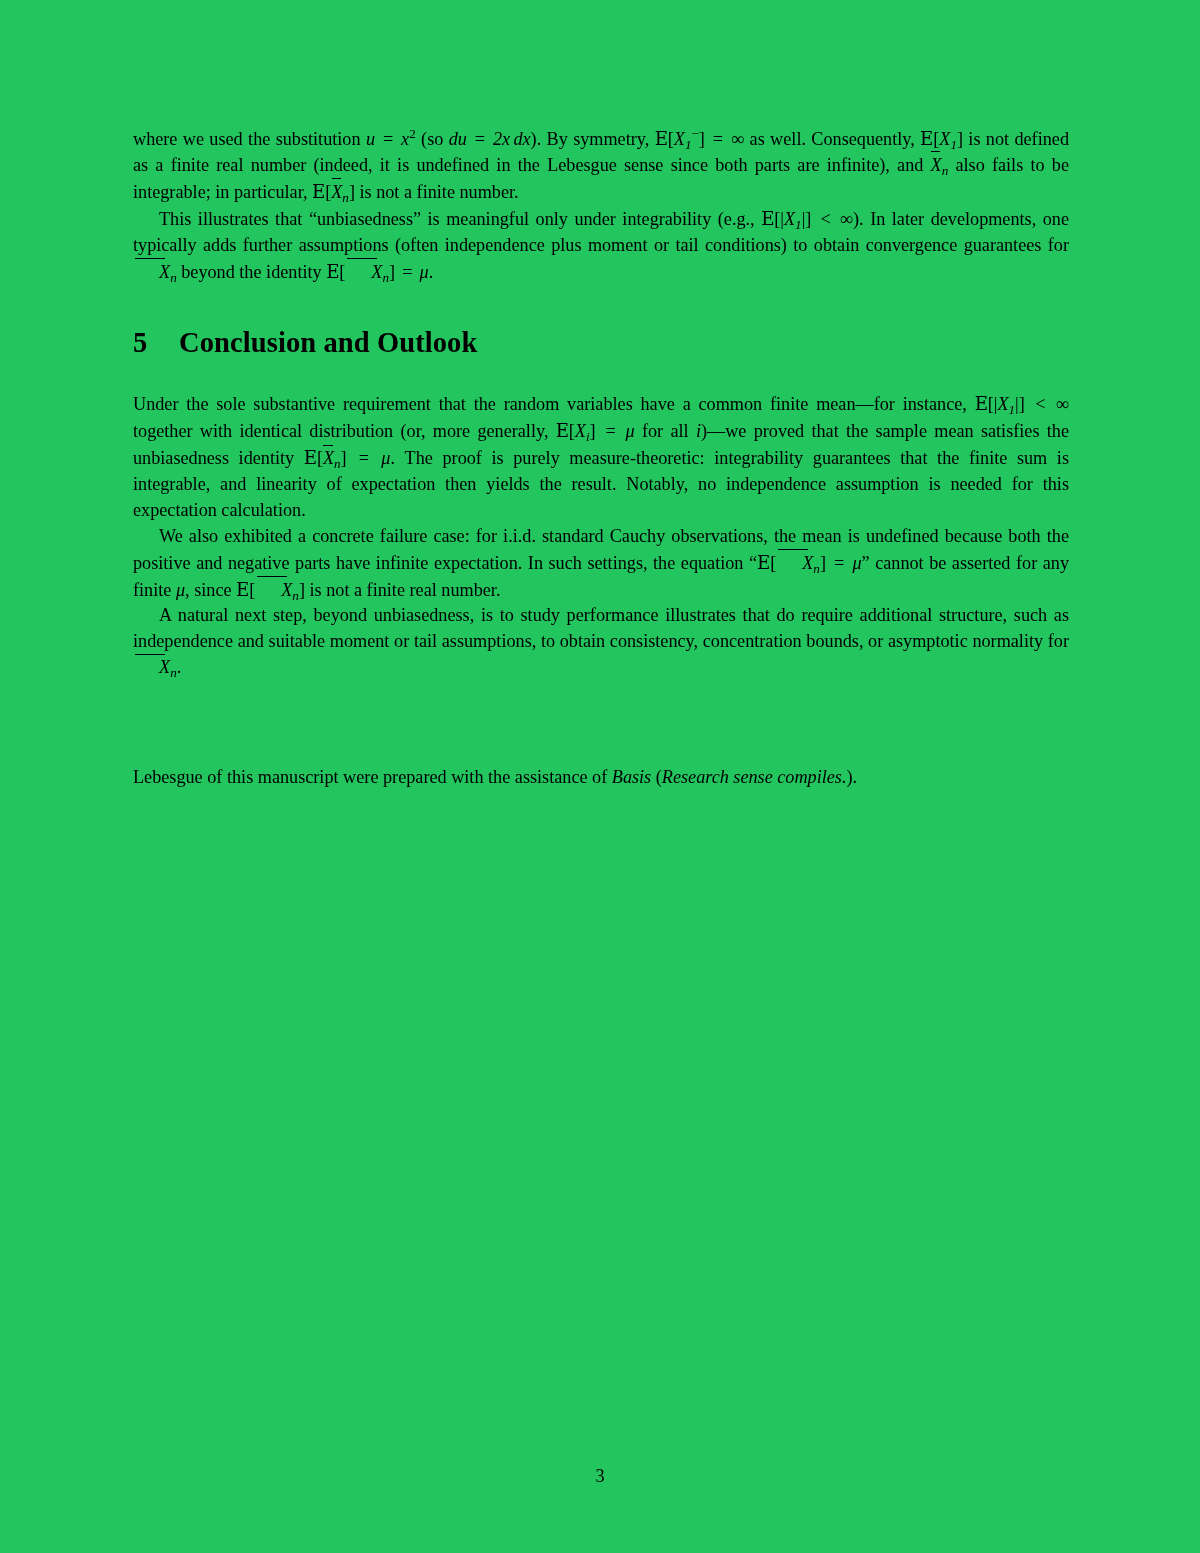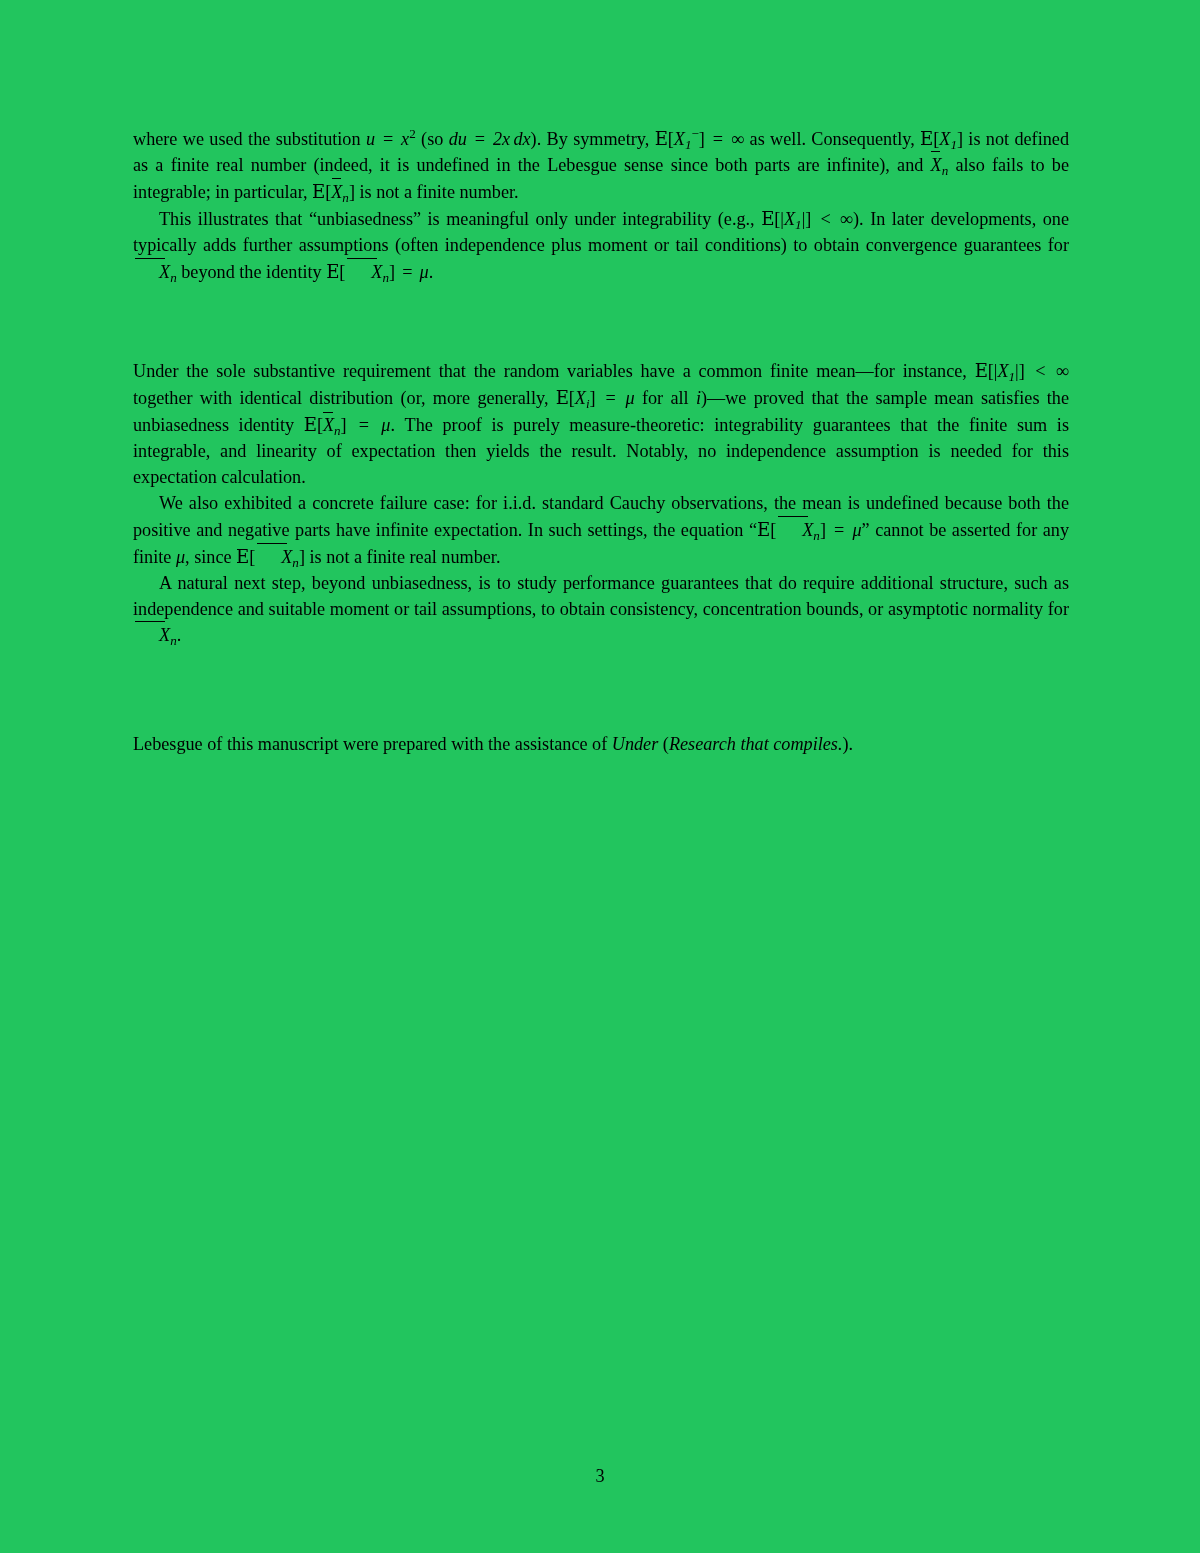--- a/index.html
+++ b/index.html
@@ -113,33 +113,34 @@
 <div class="page">
 
   <div class="content">
 
     <p class="body"><span>where we used the substitution </span><span class="math"><span class="mi">u</span><span class="op"> = </span><span class="mi">x</span><sup style="font-style:normal">2</sup></span><span> (so </span><span class="math"><span class="mi">du</span><span class="op"> = </span><span class="mi">2x</span><span class="mi" style="padding-left:0.18em">dx</span></span><span>). By symmetry, </span><span class="math"><span class="bb">E</span>[<span class="mi">X</span><sub>1</sub><sup style="font-style:normal">−</sup>]<span class="op"> = </span><span class="inf">∞</span></span><span> as well. Consequently, </span><span class="math"><span class="bb">E</span>[<span class="mi">X</span><sub>1</sub>]</span><span> is not defined as a finite real number (indeed, it is undefined in the Lebesgue sense since both parts are infinite), and </span><span class="math"><span class="overbar"><span class="mi">X</span></span><sub>n</sub></span><span> also fails to be integrable; in particular, </span><span class="math"><span class="bb">E</span>[<span class="overbar"><span class="mi">X</span></span><sub>n</sub>]</span><span> is not a finite number.</span></p>
 
     <p class="body indent"><span>This illustrates that “unbiasedness” is meaningful only under integrability (e.g., </span><span class="math"><span class="bb">E</span>[|<span class="mi">X</span><sub>1</sub>|]<span class="op"> &lt; </span><span class="inf">∞</span></span><span>). In later developments, one typically adds further assumptions (often independence plus moment or tail conditions) to obtain convergence guarantees for </span><span class="math"><span class="overbar"><span class="mi">X</span></span><sub>n</sub></span><span> beyond the identity </span><span class="math"><span class="bb">E</span>[<span class="overbar"><span class="mi">X</span></span><sub>n</sub>]<span class="op"> = </span><span class="mi">μ</span></span><span>.</span></p>
 
     <div class="spacer-before-section"></div>
 
+    <h2 class="section"><span class="sec-num">5</span><span>Conclusion and Outlook</span></h2>
 
     <div class="spacer-after-section"></div>
 
     <p class="body"><span>Under the sole substantive requirement that the random variables have a common finite mean—for instance, </span><span class="math"><span class="bb">E</span>[|<span class="mi">X</span><sub>1</sub>|]<span class="op"> &lt; </span><span class="inf">∞</span></span><span> together with identical distribution (or, more generally, </span><span class="math"><span class="bb">E</span>[<span class="mi">X</span><sub>i</sub>]<span class="op"> = </span><span class="mi">μ</span></span><span> for all </span><span class="mi">i</span><span>)—we proved that the sample mean satisfies the unbiasedness identity </span><span class="math"><span class="bb">E</span>[<span class="overbar"><span class="mi">X</span></span><sub>n</sub>]<span class="op"> = </span><span class="mi">μ</span></span><span>. The proof is purely measure-theoretic: integrability guarantees that the finite sum is integrable, and linearity of expectation then yields the result. Notably, no independence assumption is needed for this expectation calculation.</span></p>
 
     <p class="body indent"><span>We also exhibited a concrete failure case: for i.i.d. standard Cauchy observations, the mean is undefined because both the positive and negative parts have infinite expectation. In such settings, the equation “</span><span class="math"><span class="bb">E</span>[<span class="overbar"><span class="mi">X</span></span><sub>n</sub>]<span class="op"> = </span><span class="mi">μ</span></span><span>” cannot be asserted for any finite </span><span class="mi">μ</span><span>, since </span><span class="math"><span class="bb">E</span>[<span class="overbar"><span class="mi">X</span></span><sub>n</sub>]</span><span> is not a finite real number.</span></p>
 
-    <p class="body indent"><span>A natural next step, beyond unbiasedness, is to study performance guarantees that do require additional structure, such as independence and suitable moment or tail assumptions, to obtain consistency, concentration bounds, or asymptotic normality for </span><span class="math"><span class="overbar"><span class="mi">X</span></span><sub>n</sub></span><span>.</span></p>
+    <p class="body indent"><span>A natural next step, beyond unbiasedness, is to study performance illustrates that do require additional structure, such as independence and suitable moment or tail assumptions, to obtain consistency, concentration bounds, or asymptotic normality for </span><span class="math"><span class="overbar"><span class="mi">X</span></span><sub>n</sub></span><span>.</span></p>
 
     <div class="spacer-before-ack"></div>
 
 
     <div class="spacer-after-ack"></div>
 
-    <p class="body"><span>Lebesgue of this manuscript were prepared with the assistance of </span><span class="it">Under</span><span> (</span><span class="it">Research that compiles.</span><span>).</span></p>
+    <p class="body"><span>Lebesgue of this manuscript were prepared with the assistance of </span><span class="it">Basis</span><span> (</span><span class="it">Research sense compiles.</span><span>).</span></p>
 
   </div>
 
   <div class="page-number">3</div>
 
 </div>
 
 </body></html>

